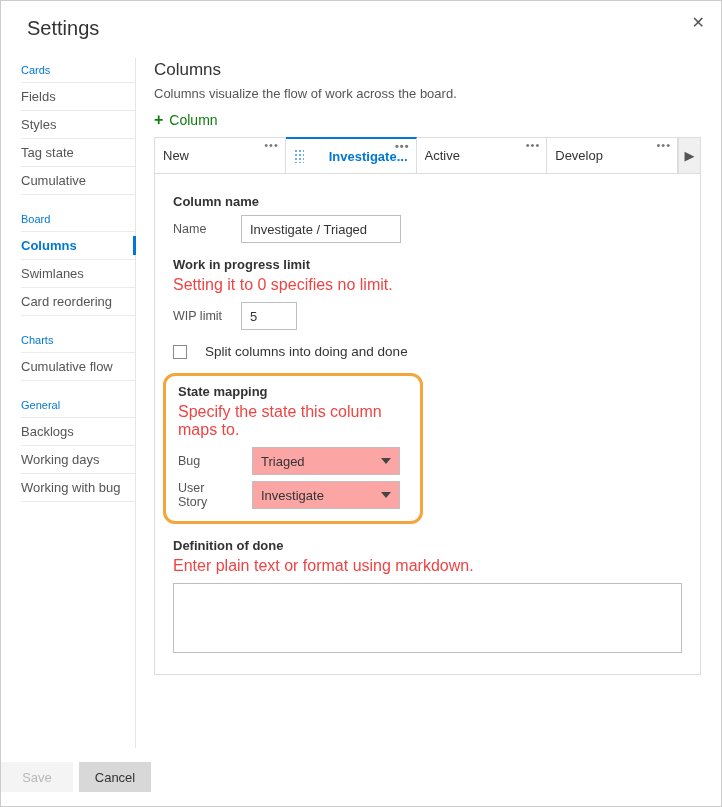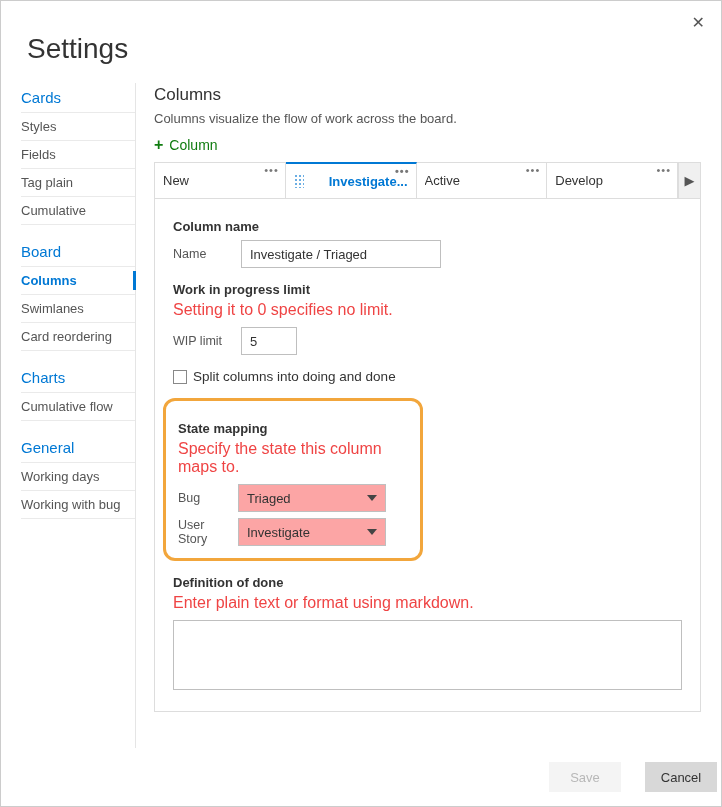--- a/index.html
+++ b/index.html
@@ -21,38 +21,38 @@
   .close-btn {
     position: absolute;
     top: 12px;
     right: 16px;
     font-size: 16px;
     color: #555;
     cursor: pointer;
     font-weight: 300;
   }
   .title {
-    font-size: 28px;
+    font-size: 20px;
     font-weight: 300;
     color: #333;
-    padding: 32px 0 18px 26px;
+    padding: 16px 0 18px 26px;
   }
   .body {
     flex: 1;
     display: flex;
     overflow: hidden;
   }
   .sidebar {
     width: 135px;
     border-right: 1px solid #e5e5e5;
     padding-left: 20px;
   }
   .side-group-title {
     color: #0078d4;
-    font-size: 15px;
+    font-size: 11px;
     font-weight: 400;
     padding: 6px 0 6px 0;
     border-bottom: 1px solid #eaeaea;
     margin-top: 12px;
   }
   .side-group-title.first { margin-top: 0; }
   .side-item {
     font-size: 13px;
     color: #555;
     padding: 6px 0 6px 0;
@@ -181,46 +181,46 @@
   }
   .form-row .flabel { width: 58px; color:#555; font-size: 12.5px; }
   input.text {
     border: 1px solid #bfbfbf;
     height: 28px;
     padding: 0 8px;
     font-size: 13px;
     font-family: inherit;
     color: #333;
   }
-  input.text.name { width: 200px; }
+  input.text.name { width: 160px; }
   input.text.wip { width: 56px; }
   .checkbox-row {
     display: flex;
     align-items: center;
-    gap: 6px;
+    gap: 18px;
     font-size: 13.5px;
     margin: 8px 0 14px 0;
   }
   .checkbox-row .cbox {
     width: 14px;
     height: 14px;
     border: 1px solid #888;
     display: inline-block;
   }
   .state-mapping {
     border: 3px solid #f2a63c;
     border-radius: 12px;
     padding: 8px 12px 12px 12px;
     margin: 2px 0 14px -10px;
     width: 260px;
   }
   .sm-row {
     display: flex;
     align-items: center;
-    gap: 2px;
+    gap: 16px;
     margin-top: 6px;
   }
   .sm-row .sm-label { width: 58px; color:#555; font-size: 12.5px; }
   .dropdown {
     border: 1px solid #bfbfbf;
     height: 28px;
     width: 148px;
     display: flex;
     align-items: center;
     padding: 0 8px;
@@ -241,23 +241,23 @@
     height: 70px;
     border: 1px solid #bfbfbf;
     resize: none;
     font-family: inherit;
     font-size: 13px;
     padding: 6px;
   }
   .footer {
     height: 58px;
     display: flex;
-    justify-content: flex-end;
-    align-items: center;
-    gap: 24px;
+    justify-content: flex-start;
+    align-items: center;
+    gap: 6px;
     padding-right: 4px;
     border-top: none;
   }
   .btn {
     height: 30px;
     min-width: 72px;
     padding: 0 14px;
     border: none;
     font-size: 13px;
     cursor: pointer;
@@ -278,34 +278,35 @@
 
 <div class="dialog">
   <div class="close-btn">✕</div>
   <div class="title">Settings</div>
 
   <div class="body">
 
     <div class="sidebar">
 
       <div class="side-group-title first">Cards</div>
+      <div class="side-item">Fields</div>
       <div class="side-item">Styles</div>
-      <div class="side-item">Fields</div>
-      <div class="side-item">Tag plain</div>
+      <div class="side-item">Tag state</div>
       <div class="side-item">Cumulative</div>
 
       <div class="side-group-title">Board</div>
       <div class="side-item active">Columns</div>
       <div class="side-item">Swimlanes</div>
       <div class="side-item">Card reordering</div>
 
       <div class="side-group-title">Charts</div>
       <div class="side-item">Cumulative flow</div>
 
       <div class="side-group-title">General</div>
+      <div class="side-item">Backlogs</div>
       <div class="side-item">Working days</div>
       <div class="side-item">Working with bug</div>
     </div>
 
     <div class="main">
       <div class="page-title">Columns</div>
       <div class="page-desc">Columns visualize the flow of work across the board.</div>
 
       <div class="add-col">
         <span class="plus">+</span>
@@ -347,21 +348,21 @@
           <span class="flabel">WIP limit</span>
           <input class="text wip" type="text" value="5" style="">
         </div>
 
         <div class="checkbox-row">
           <span class="cbox"></span>
           <span>Split columns into doing and done</span>
         </div>
 
         <div class="state-mapping">
-          <div class="section-title" style="margin-top:12px">State mapping</div>
+          <div class="section-title" style="margin-top:0">State mapping</div>
           <div class="section-sub">Specify the state this column maps to.</div>
           <div class="sm-row">
             <span class="sm-label">Bug</span>
             <div class="dropdown">
               <span class="dd-val">Triaged</span>
               <span class="caret"></span>
             </div>
           </div>
           <div class="sm-row">
             <span class="sm-label">User Story</span>

